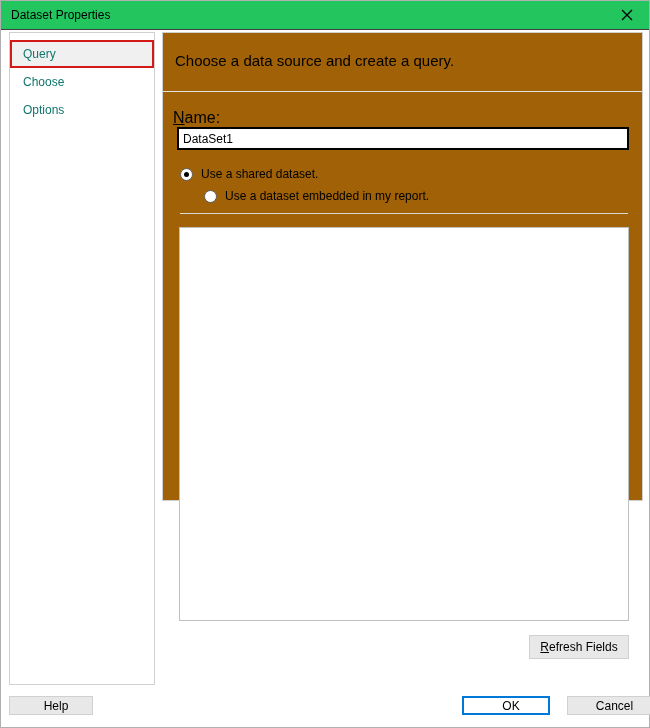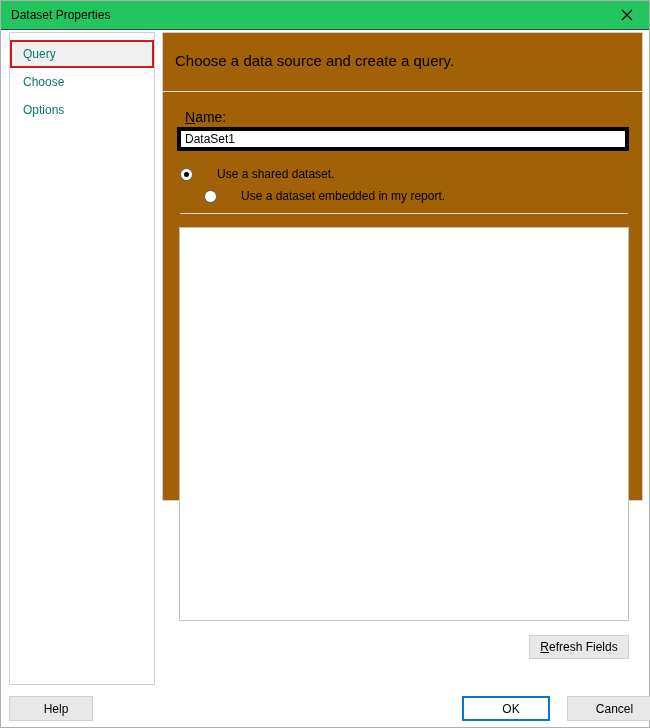--- a/index.html
+++ b/index.html
@@ -99,48 +99,47 @@
   }
   .content-header-text {
     position: absolute;
     left: 12px;
     top: 19px;
     font-size: 15px;
     color: #000000;
   }
   .name-label {
     position: absolute;
-    left: 22px;
+    left: 10px;
     top: 76px;
-    font-size: 14px;
+    font-size: 16px;
   }
   .name-label u { text-decoration: underline; }
   .name-input {
     position: absolute;
     left: 14px;
     top: 94px;
     width: 452px;
     height: 23px;
     box-sizing: border-box;
-    border: 4px solid #000000;
+    border: 2px solid #000000;
     background: #ffffff;
     font-family: "Liberation Sans", sans-serif;
     font-size: 12px;
     padding: 8px 4px;
     color: #000000;
     outline: none;
   }
 
   .radio-row {
     position: absolute;
     left: 17px;
     display: flex;
     align-items: center;
     cursor: default;
-    gap: 16px;
   }
   .radio-row.r1 { top: 134px; }
   .radio-row.r2 { top: 156px; margin-left: 24px; }
   .radio {
     width: 13px;
     height: 13px;
     border-radius: 50%;
     border: 1px solid #5a5a5a;
     background: #ffffff;
     box-sizing: border-box;
@@ -196,21 +195,21 @@
     display: flex;
     align-items: center;
     justify-content: center;
   }
   .refresh-btn u { text-decoration: underline; }
 
   
   .btn {
     position: absolute;
     box-sizing: border-box;
-    height: 25px;
+    height: 19px;
     font-family: "Liberation Sans", sans-serif;
     font-size: 12px;
     color: #000000;
     background: #e8e8e8;
     border: 1px solid #d0d0d0;
     display: flex;
     align-items: center;
     justify-content: center;
     cursor: default;
     padding-left: 10px;

